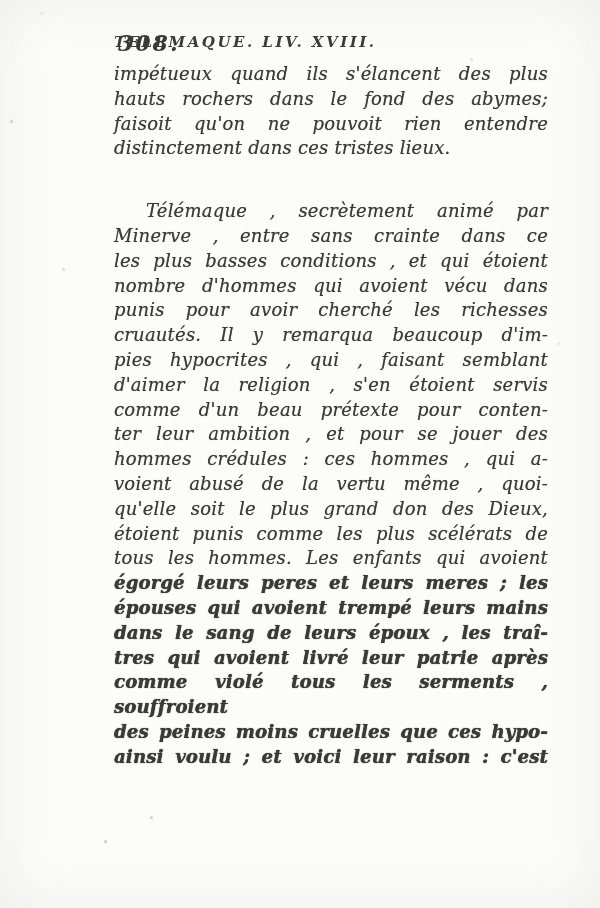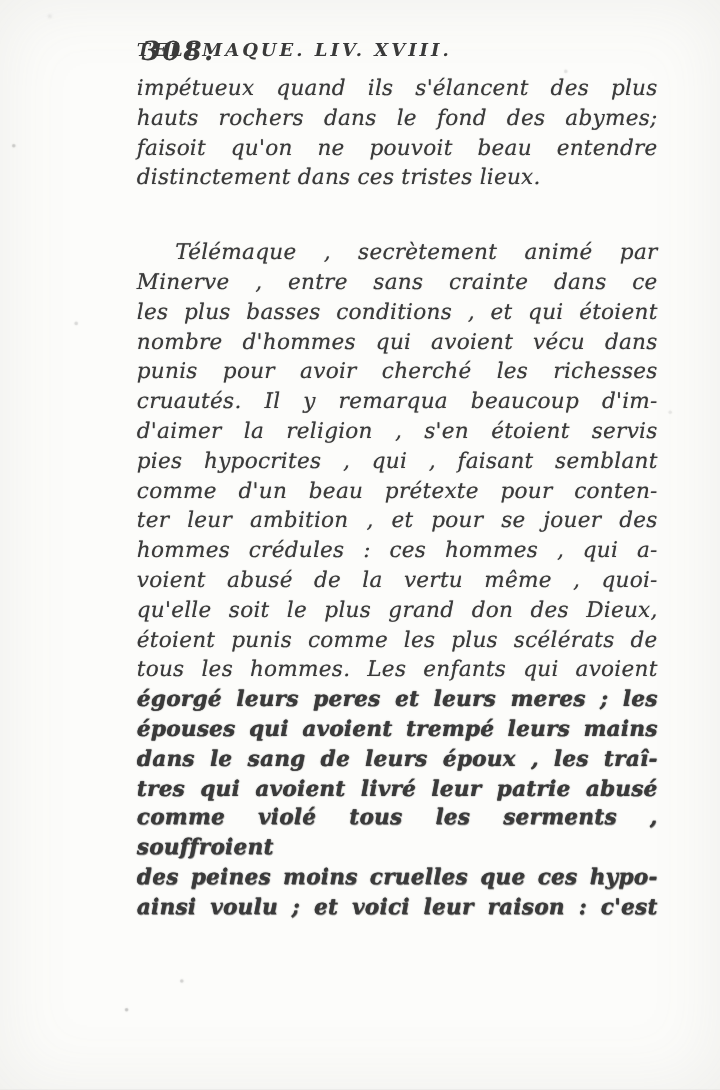--- a/index.html
+++ b/index.html
@@ -99,41 +99,41 @@
   <div class="header">
     <div class="page-number">308.</div>
     <div class="running-title">TELEMAQUE. LIV. XVIII.</div>
   </div>
 
   <div class="text-block">
 
   <div class="paragraph" data-smudge="false">
         <div class="line">impétueux quand ils s'élancent des plus</div>
         <div class="line">hauts rochers dans le fond des abymes;</div>
-        <div class="line">faisoit qu'on ne pouvoit beau entendre</div>
+        <div class="line">faisoit qu'on ne pouvoit rien entendre</div>
         <div class="line last-short">distinctement dans ces tristes lieux.</div>
       </div>
       <div class="paragraph" data-smudge="true">
         <div class="line first-indent">Télémaque , secrètement animé par</div>
         <div class="line">Minerve , entre sans crainte dans ce</div>
         <div class="line">les plus basses conditions , et qui étoient</div>
         <div class="line">nombre d'hommes qui avoient vécu dans</div>
         <div class="line">punis pour avoir cherché les richesses</div>
         <div class="line">cruautés. Il y remarqua beaucoup d'im-</div>
+        <div class="line">pies hypocrites , qui , faisant semblant</div>
         <div class="line">d'aimer la religion , s'en étoient servis</div>
-        <div class="line">pies hypocrites , qui , faisant semblant</div>
         <div class="line">comme d'un beau prétexte pour conten-</div>
         <div class="line">ter leur ambition , et pour se jouer des</div>
         <div class="line">hommes crédules : ces hommes , qui a-</div>
         <div class="line">voient abusé de la vertu même , quoi-</div>
         <div class="line">qu'elle soit le plus grand don des Dieux,</div>
         <div class="line">étoient punis comme les plus scélérats de</div>
         <div class="line">tous les hommes. Les enfants qui avoient</div>
         <div class="line">égorgé leurs peres et leurs meres ; les</div>
         <div class="line">épouses qui avoient trempé leurs mains</div>
         <div class="line">dans le sang de leurs époux , les traî-</div>
-        <div class="line">tres qui avoient livré leur patrie abusé</div>
+        <div class="line">tres qui avoient livré leur patrie après</div>
         <div class="line">comme violé tous les serments , souffroient</div>
         <div class="line">des peines moins cruelles que ces hypo-</div>
         <div class="line">ainsi voulu ; et voici leur raison : c'est</div>
       </div>
     </div>
 </div>
 
 </body></html>

